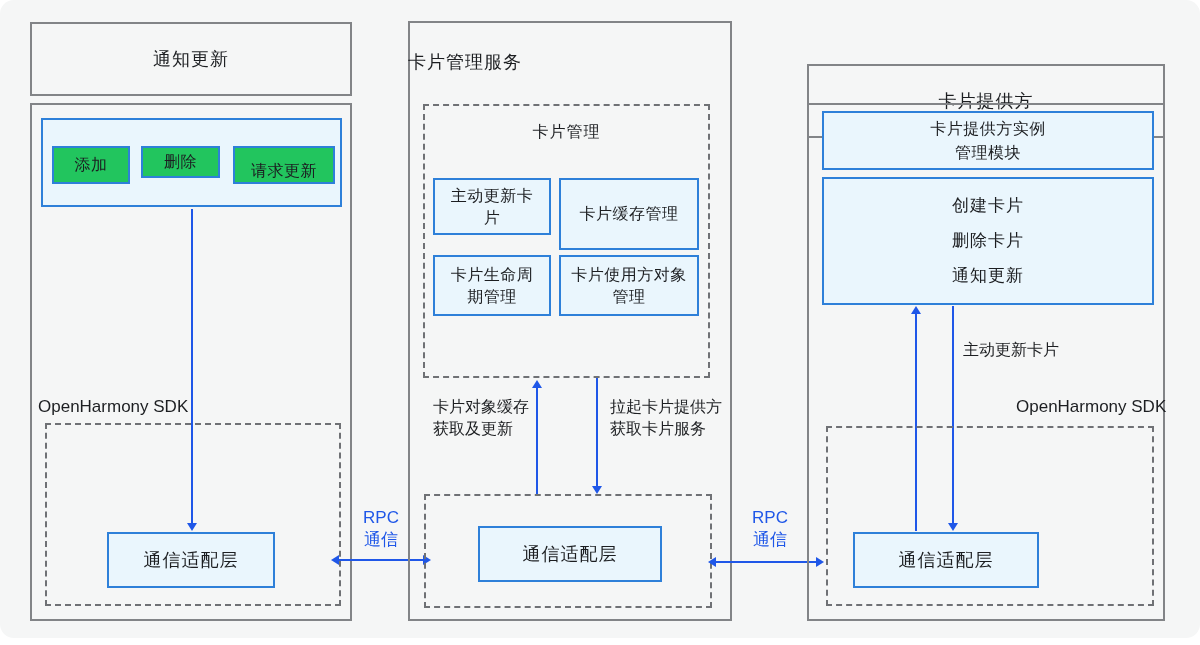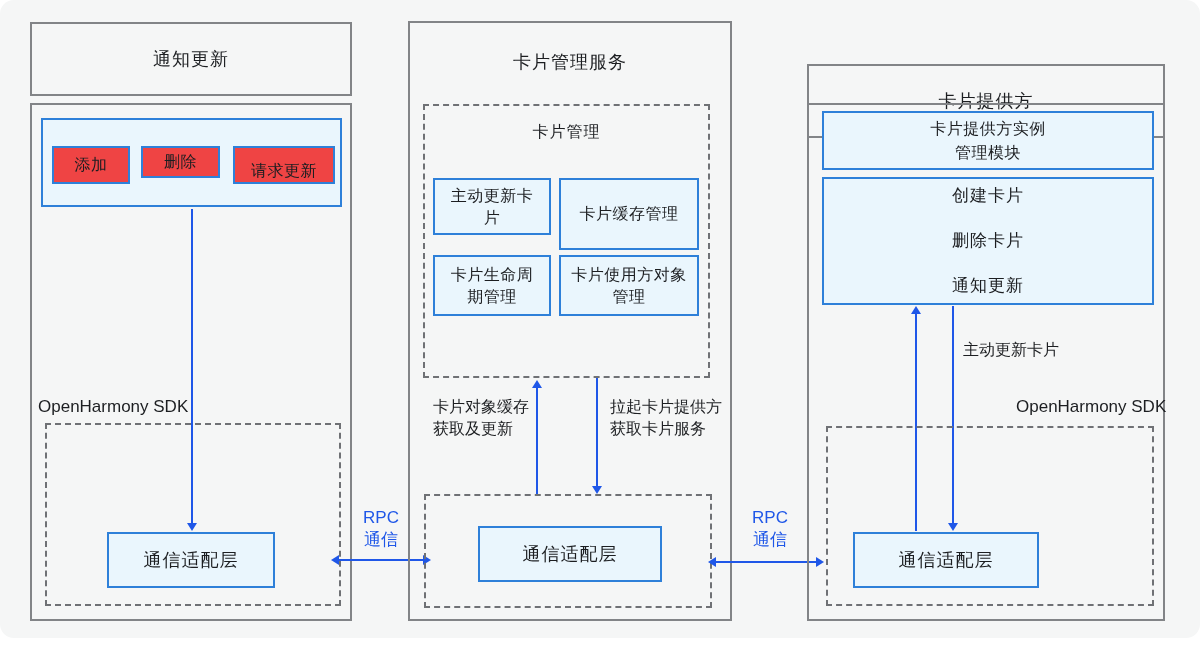--- a/index.html
+++ b/index.html
@@ -12,36 +12,36 @@
     --text:#1c1e21;
   }
   html,body{margin:0;padding:0;background:#ffffff;}
   body{font-family:"Liberation Sans","DejaVu Sans",sans-serif;color:var(--text);}
   .stage{position:relative;width:1200px;height:645px;overflow:hidden;background:#ffffff;}
   .canvas{position:absolute;left:0;top:0;width:1200px;height:638px;background:var(--bg);border-radius:14px;}
   .abs{position:absolute;box-sizing:border-box;}
   .graybox{border:2px solid var(--gray-border);}
   .dashbox{border:2px dashed var(--dash-border);}
   .bluebox{border:2px solid var(--blue-border);background:var(--blue-fill);}
-  .whitebox{border:2px solid var(--blue-border);background:#ef4444;}
+  .whitebox{border:2px solid var(--blue-border);background:#22c55e;}
   .center{display:flex;align-items:center;justify-content:center;text-align:center;}
   .col-title{font-size:18px;letter-spacing:1px;}
   .box-label{font-size:18px;letter-spacing:1px;}
   .mod-label{font-size:16px;line-height:22px;letter-spacing:0.5px;}
   .small-label{font-size:16px;line-height:22px;}
   .sdk-label{font-size:17px;}
   .vline{position:absolute;width:2px;background:var(--arrow);}
   .hline{position:absolute;height:2px;background:var(--arrow);}
   .ah{position:absolute;width:0;height:0;}
   .ah.up{border-left:5px solid transparent;border-right:5px solid transparent;border-bottom:8px solid var(--arrow);}
   .ah.down{border-left:5px solid transparent;border-right:5px solid transparent;border-top:8px solid var(--arrow);}
   .ah.left{border-top:5px solid transparent;border-bottom:5px solid transparent;border-right:8px solid var(--arrow);}
   .ah.right{border-top:5px solid transparent;border-bottom:5px solid transparent;border-left:8px solid var(--arrow);}
   .rpc-label{color:var(--arrow);font-size:17px;line-height:22px;text-align:center;}
-  .gap3{display:flex;flex-direction:column;align-items:center;justify-content:center;gap:23px;font-size:17px;line-height:22px;letter-spacing:1px;}
+  .gap3{display:flex;flex-direction:column;align-items:center;justify-content:center;gap:13px;font-size:17px;line-height:22px;letter-spacing:1px;}
 </style>
 </head>
 <body>
 
 <div class="stage">
   <div class="canvas"></div>
 
   <div>
     <div class="abs graybox center col-title" style="left:30px;top:22px;width:322px;height:74px;">
       <span>通知更新</span>
@@ -74,21 +74,21 @@
       <div>RPC</div>
       <div>通信</div>
     </div>
     <div class="hline" style="left:339px;top:559px;width:84px;"></div>
     <div class="ah left" style="left:331px;top:555px;"></div>
     <div class="ah right" style="left:423px;top:555px;"></div>
   </div>
 
   <div>
     <div class="abs graybox" style="left:408px;top:21px;width:324px;height:600px;"></div>
-    <div class="abs col-title" style="left:408px;top:50px;width:324px;text-align:center;">卡片管理服务</div>
+    <div class="abs col-title" style="left:408px;top:50px;width:324px;text-align:left;">卡片管理服务</div>
 
     <div class="abs dashbox" style="left:423px;top:104px;width:287px;height:274px;"></div>
     <div class="abs mod-label" style="left:423px;top:121px;width:287px;text-align:center;letter-spacing:1px;">卡片管理</div>
 
     <div class="abs bluebox center mod-label" style="left:433px;top:178px;width:118px;height:57px;padding:0 10px;">
       <span>主动更新卡片</span>
     </div>
     <div class="abs bluebox center mod-label" style="left:559px;top:178px;width:140px;height:72px;padding:0 10px;">
       <span>卡片缓存管理</span>
     </div>

